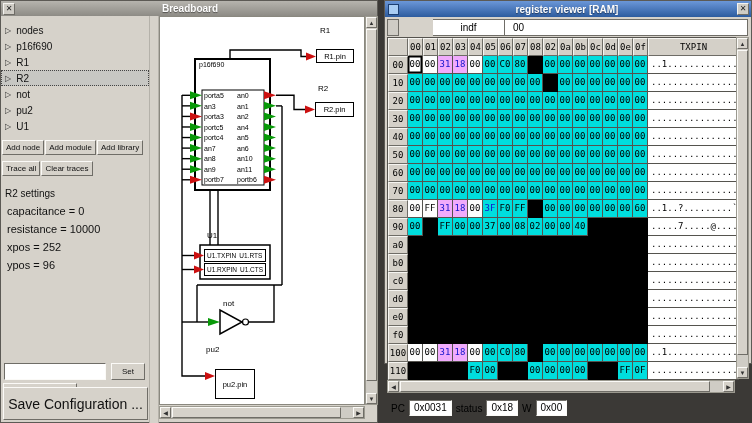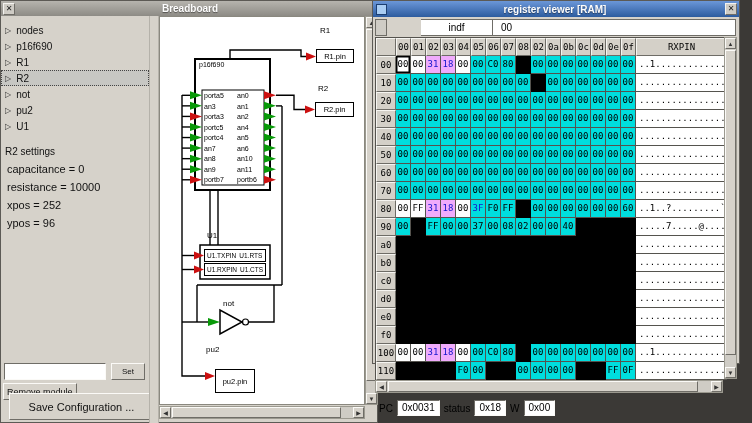--- a/index.html
+++ b/index.html
@@ -31,21 +31,21 @@
   .gbtn{font-family:"Liberation Sans",sans-serif;font-size:8px;padding:2px 3px;background:#d6d2ca;
         border:1px solid;border-color:#fbfaf7 #6f6d67 #6f6d67 #fbfaf7;color:#111;white-space:nowrap;}
   .settings-title{font-size:10px;margin:12px 0 3px 4px;color:#111;}
   .settings-lines{padding-left:6px;}
   .set-line{font-size:11px;line-height:18px;color:#111;white-space:nowrap;}
   .entryrow{position:absolute;left:3px;bottom:43px;display:flex;gap:5px;align-items:center;}
   .entry{width:102px;height:17px;background:#fff;border:1px solid;
          border-color:#6f6d67 #fbfaf7 #fbfaf7 #6f6d67;font-size:9px;padding:0 2px;}
   .btn-set{width:34px;height:17px;}
   .btn-remove{position:absolute;left:2px;bottom:23px;height:17px;font-size:9px;}
-  .btn-save{position:absolute;left:8px;bottom:3px;width:145px;height:27px;font-size:11px;}
+  .btn-save{position:absolute;left:2px;bottom:3px;width:145px;height:33px;font-size:14px;}
   .bb-divider{position:absolute;left:148px;top:0;width:10px;height:407px;background:#d6d2ca;
               border-left:1px solid #b5b2aa;border-right:1px solid #b5b2aa;}
 
   
   .bb-canvas{position:absolute;left:158px;top:0;width:206px;height:389px;background:#fff;
              border:1px solid #8a887f;overflow:hidden;}
   .bb-canvas svg{position:absolute;left:0;top:0;}
   .wire{stroke:#000;stroke-width:1.4;fill:none;}
   .comp{fill:none;stroke:#000;}
   .ar{fill:var(--outpin,#cc1010);}
@@ -65,21 +65,21 @@
   .vscroll,.hscroll{position:absolute;background:#cfccc5;border:1px solid #9b998f;}
   .sb-btn{position:absolute;background:#d6d2ca;border:1px solid;
           border-color:#fbfaf7 #6f6d67 #6f6d67 #fbfaf7;display:flex;align-items:center;
           justify-content:center;font-size:6px;color:#333;}
   .sb-thumb{position:absolute;background:#d6d2ca;border:1px solid;
             border-color:#fbfaf7 #6f6d67 #6f6d67 #fbfaf7;}
   #bbv{left:364px;top:0;width:13px;height:389px;}
   #bbh{left:158px;top:390px;width:206px;height:13px;}
 
   
-  #rv{left:372px;top:0;width:368px;height:364px;}
+  #rv{left:384px;top:0;width:368px;height:364px;}
   .rv-entryrow{position:absolute;left:2px;top:18px;right:3px;height:17px;display:flex;}
   .corner-box{width:12px;height:17px;background:#cfccc5;border:1px solid #6f6d67;}
   .name-cell{width:72px;height:17px;background:#fff;border:1px solid #6f6d67;border-left:none;
              font-size:10px;display:flex;align-items:center;justify-content:center;color:#000;margin-left:34px;}
   .value-cell{flex:1;height:17px;background:#fff;border:1px solid #6f6d67;border-left:none;
               font-size:10px;display:flex;align-items:center;padding-left:8px;color:#000;}
   .rv-table{position:absolute;left:2px;top:36px;display:grid;
             grid-template-columns:20px repeat(16,15px) 91px;grid-auto-rows:18px;
             border-top:1px solid #55534e;border-left:1px solid #55534e;background:#000;}
   .hc{background:#d4d0c8;border:1px solid;border-color:#f6f5f1 #6e6c66 #6e6c66 #f6f5f1;
@@ -140,20 +140,29 @@
           </div>
           <div class="tree-item">
             <span class="tri">▷</span>
             <span class="tlab">pu2</span>
           </div>
           <div class="tree-item">
             <span class="tri">▷</span>
             <span class="tlab">U1</span>
           </div>
         </div>
+      <div class="btnrow">
+        <button class="gbtn">Add node</button>
+        <button class="gbtn">Add module</button>
+        <button class="gbtn">Add library</button>
+      </div>
+      <div class="btnrow">
+        <button class="gbtn">Trace all</button>
+        <button class="gbtn">Clear traces</button>
+      </div>
       <div class="settings-title">R2 settings</div>
       <div class="settings-lines">
           <div class="set-line">capacitance = 0</div>
           <div class="set-line">resistance = 10000</div>
           <div class="set-line">xpos = 252</div>
           <div class="set-line">ypos = 96</div>
         </div>
       <div class="entryrow">
         <input class="entry" value="" style="">
         <button class="gbtn btn-set">Set</button>
@@ -243,21 +252,21 @@
           <div class="pin">an2</div>
           <div class="pin">an4</div>
           <div class="pin">an5</div>
           <div class="pin">an6</div>
           <div class="pin">an10</div>
           <div class="pin">an11</div>
           <div class="pin">portb6</div>
         </div>
       <div class="pinbox" style="left:156px;top:32px;width:38px;height:14px">R1.pin</div>
       <div class="pinbox" style="left:155px;top:85px;width:39px;height:15px">R2.pin</div>
-      <div class="pinbox" style="left:55px;top:352px;width:40px;height:24px">pu2.pin</div>
+      <div class="pinbox" style="left:55px;top:352px;width:40px;height:30px">pu2.pin</div>
       <div class="u1row" style="left:44px;top:232px;width:62px;height:13px">
         <span>U1.TXPIN</span>
         <span>U1.RTS</span>
       </div>
       <div class="u1row" style="left:44px;top:246px;width:62px;height:13px">
         <span>U1.RXPIN</span>
         <span>U1.CTS</span>
       </div>
     </div>
 
@@ -298,21 +307,21 @@
       <div class="hc">06</div>
       <div class="hc">07</div>
       <div class="hc">08</div>
       <div class="hc">02</div>
       <div class="hc">0a</div>
       <div class="hc">0b</div>
       <div class="hc">0c</div>
       <div class="hc">0d</div>
       <div class="hc">0e</div>
       <div class="hc">0f</div>
-      <div class="hc">RXPIN</div>
+      <div class="hc">TXPIN</div>
       <div class="hc">00</div>
       <div class="cell cw selcell">00</div>
       <div class="cell cw">00</div>
       <div class="cell cwB">31</div>
       <div class="cell cwB">18</div>
       <div class="cell cw">00</div>
       <div class="cell cc">00</div>
       <div class="cell cc">C0</div>
       <div class="cell cc">80</div>
       <div class="cell cb"></div>

